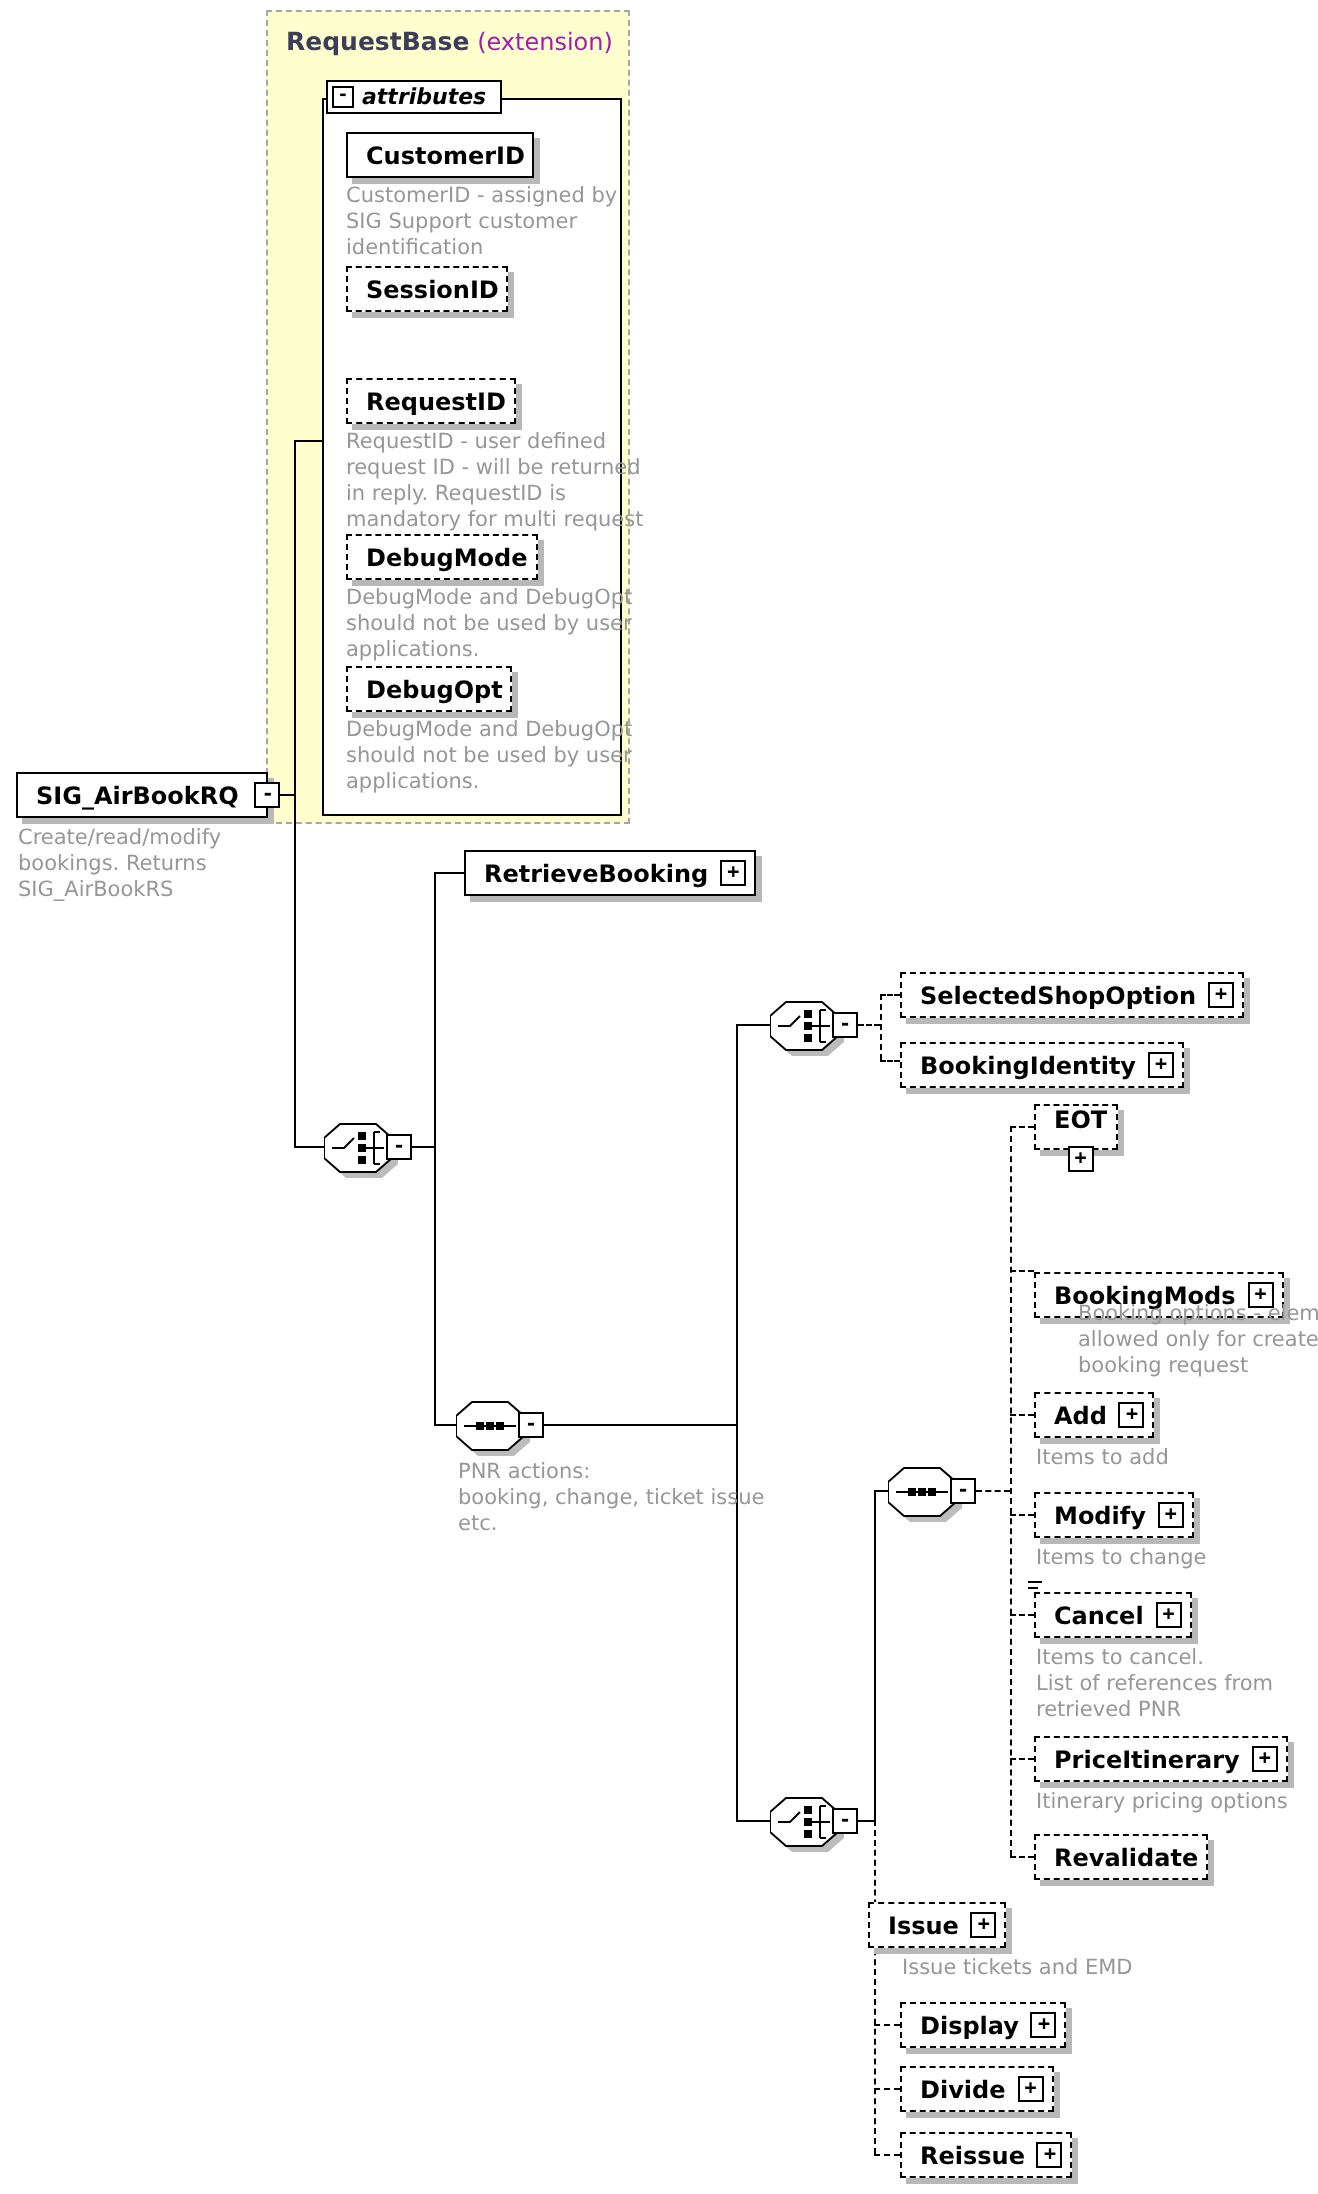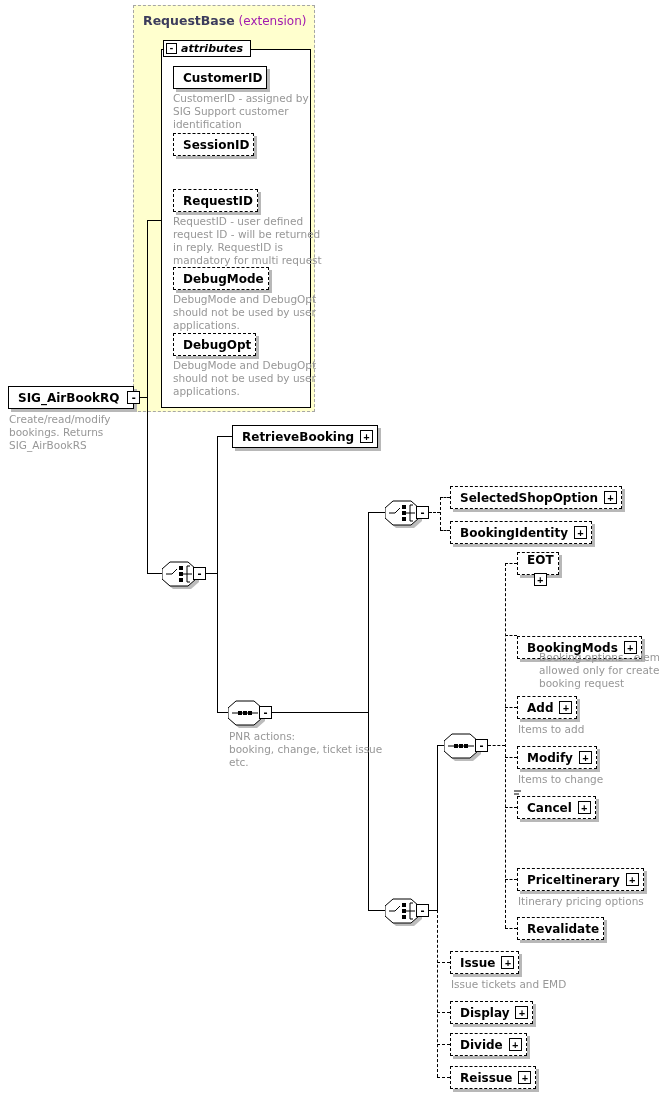--- a/index.html
+++ b/index.html
@@ -251,32 +251,35 @@
   </div>
   <div class="desc" style="left:518px;top:773px;">Items to change</div>
 
   <div class="ebox dashed" style="left:517px;top:796px;">
     <span>Cancel</span>
     <span class="handle">+</span>
   </div>
   <svg class="marker" style="left:513px;top:789px;" width="10" height="8">
     <path d="M1,2 h7 M1,5 h5" stroke="#000" fill="none"></path>
   </svg>
+  <div class="desc" style="left:518px;top:823px;">Items to cancel.
+List of references from
+retrieved PNR</div>
 
   <div class="ebox dashed" style="left:517px;top:868px;">
     <span>PriceItinerary</span>
     <span class="handle">+</span>
   </div>
   <div class="desc" style="left:518px;top:895px;">Itinerary pricing options</div>
 
   <div class="ebox dashed" style="left:517px;top:917px;">
     <span>Revalidate</span>
   </div>
 
-  <div class="ebox dashed" style="left:450px;top:951px;">
+  <div class="ebox dashed" style="left:434px;top:951px;">
     <span>Issue</span>
     <span class="handle">+</span>
   </div>
   <div class="desc" style="left:451px;top:978px;">Issue tickets and EMD</div>
 
   <div class="ebox dashed" style="left:450px;top:1001px;">
     <span>Display</span>
     <span class="handle">+</span>
   </div>
 

